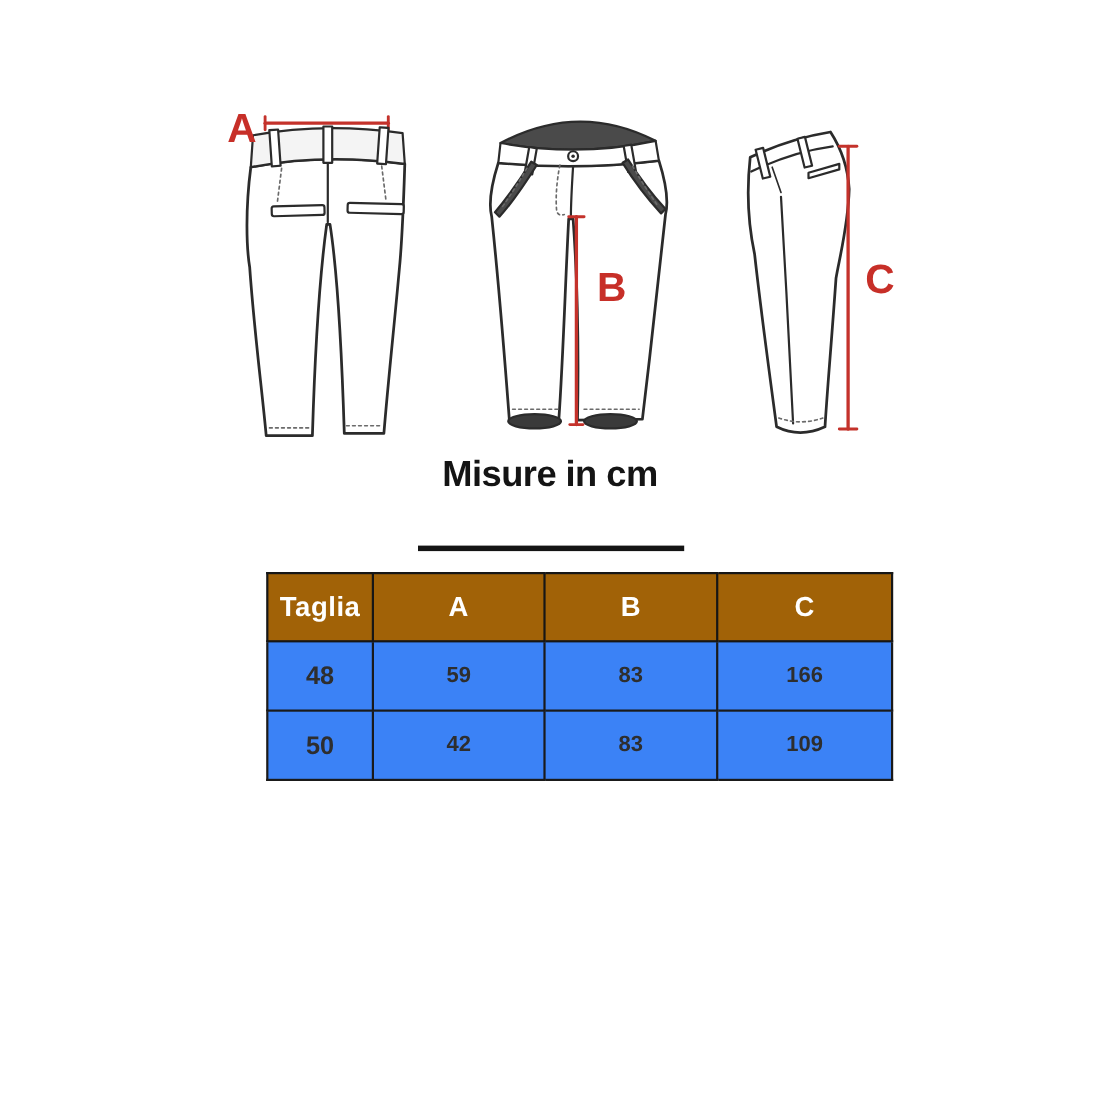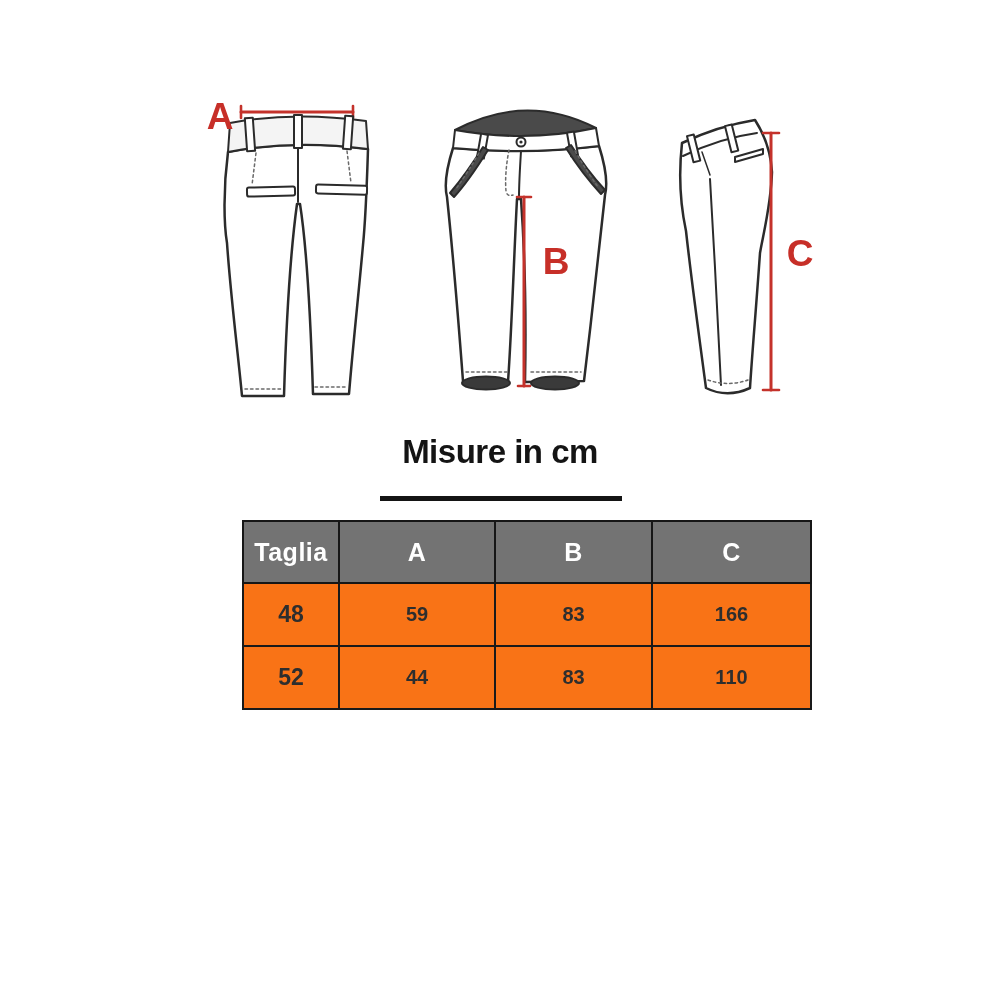--- a/index.html
+++ b/index.html
@@ -12,36 +12,36 @@
   .outline{fill:#ffffff;stroke:#2b2b2b;stroke-width:2.5;stroke-linejoin:round;stroke-linecap:round;}
   .thin{fill:none;stroke:#2b2b2b;stroke-width:2;stroke-linecap:round;}
   .detail{fill:#ffffff;stroke:#2b2b2b;stroke-width:2;stroke-linejoin:round;}
   .dashed{fill:none;stroke:#6a6a6a;stroke-width:1.5;stroke-dasharray:2.5 3;stroke-linecap:round;}
   .darkfill{fill:#4a4a4a;stroke:#2b2b2b;stroke-width:2;stroke-linejoin:round;}
   .hemfill{fill:#3a3a3a;stroke:#2b2b2b;stroke-width:2;}
   .redline{fill:none;stroke:#c4322b;stroke-width:3;stroke-linecap:round;}
   .redtick{fill:none;stroke:#c4322b;stroke-width:2.6;stroke-linecap:round;}
   .measure-label{fill:#c72f28;font-family:"Liberation Sans",sans-serif;font-weight:bold;font-size:37px;}
   .page-title{
-    position:absolute;left:0;top:433px;width:1000px;text-align:center;
+    position:absolute;left:0;top:412px;width:1000px;text-align:center;
     font-size:33px;font-weight:bold;color:#141414;letter-spacing:-0.5px;
   }
   .title-underline{position:absolute;left:380px;top:496px;width:242px;height:5px;background:#141414;}
   table.size-table{
     position:absolute;left:242px;top:520px;width:568px;
     border-collapse:collapse;table-layout:fixed;
   }
   table.size-table td,table.size-table th{
     border:2px solid #1a1a1a;text-align:center;vertical-align:middle;padding:0;
   }
   table.size-table thead th{
-    background:#737373;color:#ffffff;height:60px;font-size:25px;
+    background:#a16207;color:#ffffff;height:60px;font-size:25px;
     font-weight:bold;letter-spacing:0.5px;border-color:#161616;
   }
-  table.size-table tbody td{height:61px;font-size:20px;font-weight:bold;color:#2e2e2e;background:#f97316;}
+  table.size-table tbody td{height:61px;font-size:20px;font-weight:bold;color:#2e2e2e;background:#3b82f6;}
   table.size-table tbody td.size-col{font-size:23px;}
 </style>
 </head>
 <body>
 
 <div class="stage">
 
   <div class="drawing" style="left:200px;top:85px;width:190px;height:325px;">
     <svg width="190" height="325" viewBox="0 0 190 325">
 
@@ -156,21 +156,21 @@
       </tr>
     </thead>
     <tbody>
       <tr>
         <td class="size-col">48</td>
         <td>59</td>
         <td>83</td>
         <td>166</td>
       </tr>
       <tr>
-        <td class="size-col">52</td>
-        <td>44</td>
+        <td class="size-col">50</td>
+        <td>42</td>
         <td>83</td>
-        <td>110</td>
+        <td>109</td>
       </tr>
     </tbody>
   </table>
 
 </div>
 
 </body></html>

